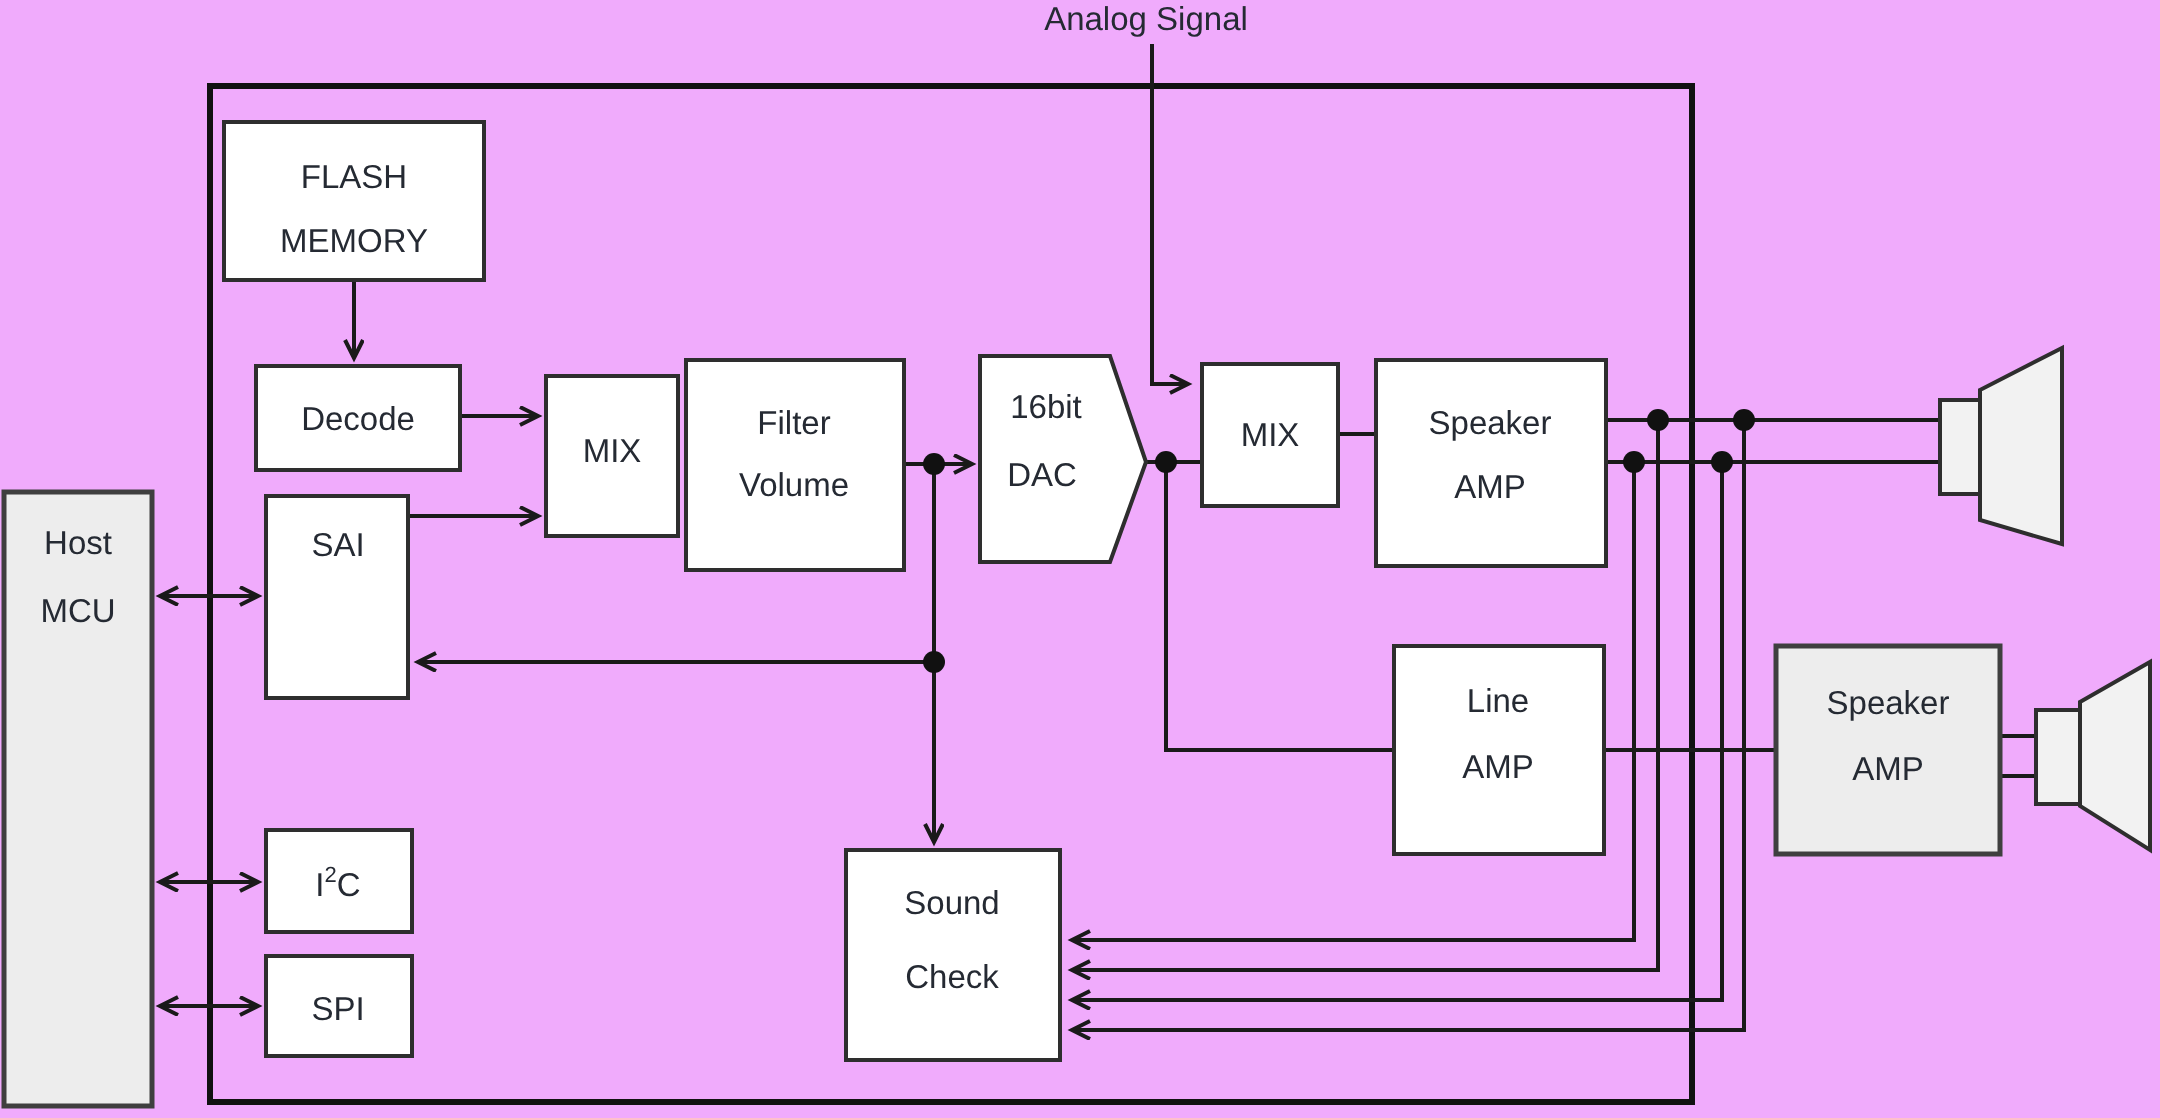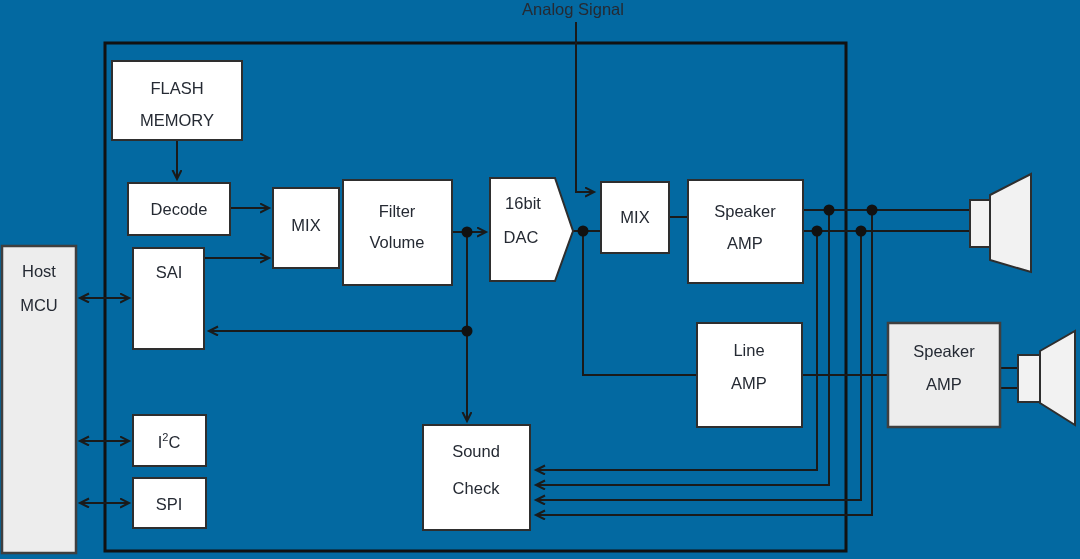--- a/index.html
+++ b/index.html
@@ -4,21 +4,21 @@
 <style>
   html, body {
     margin: 0;
     padding: 0;
     background: #ffffff;
   }
   .canvas {
     position: relative;
     width: 1080px;
     height: 559px;
-    background: #0369a1;
+    background: #f0abfc;
     font-family: "Liberation Sans", sans-serif;
   }
   svg text {
     font-family: "Liberation Sans", sans-serif;
     font-size: 16.5px;
     fill: #252a33;
   }
   svg .sup {
     font-size: 11px;
   }

